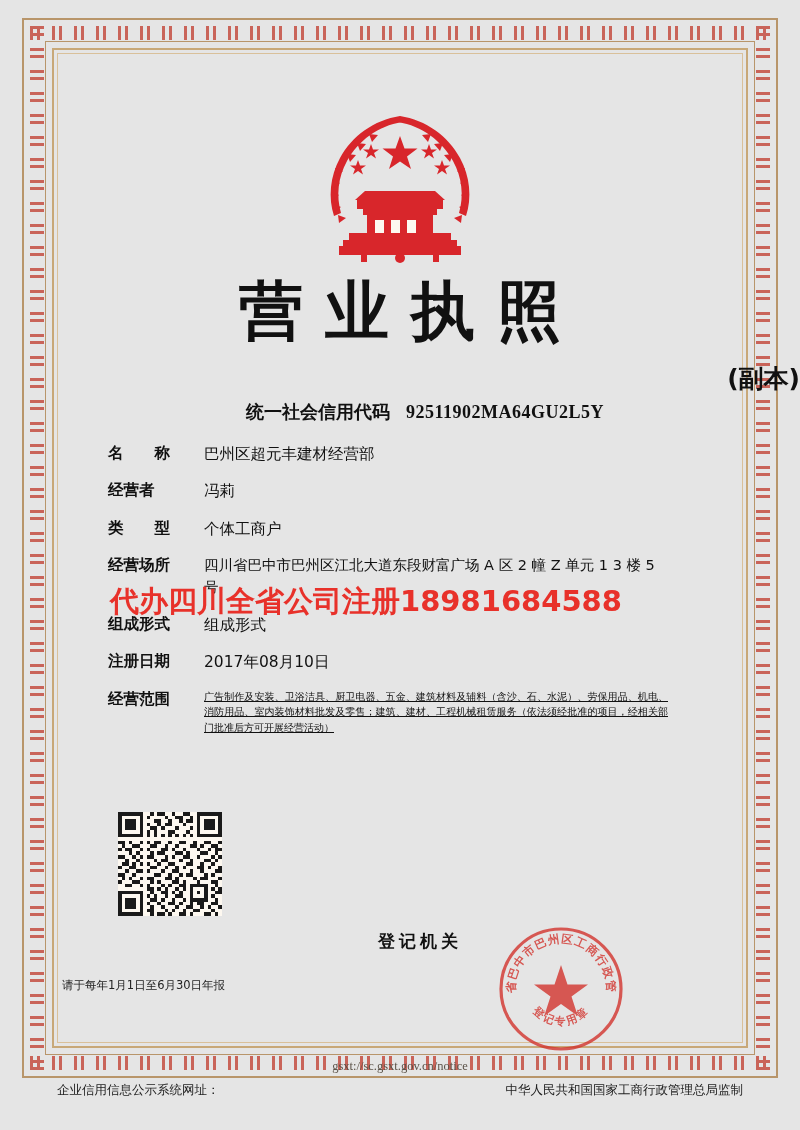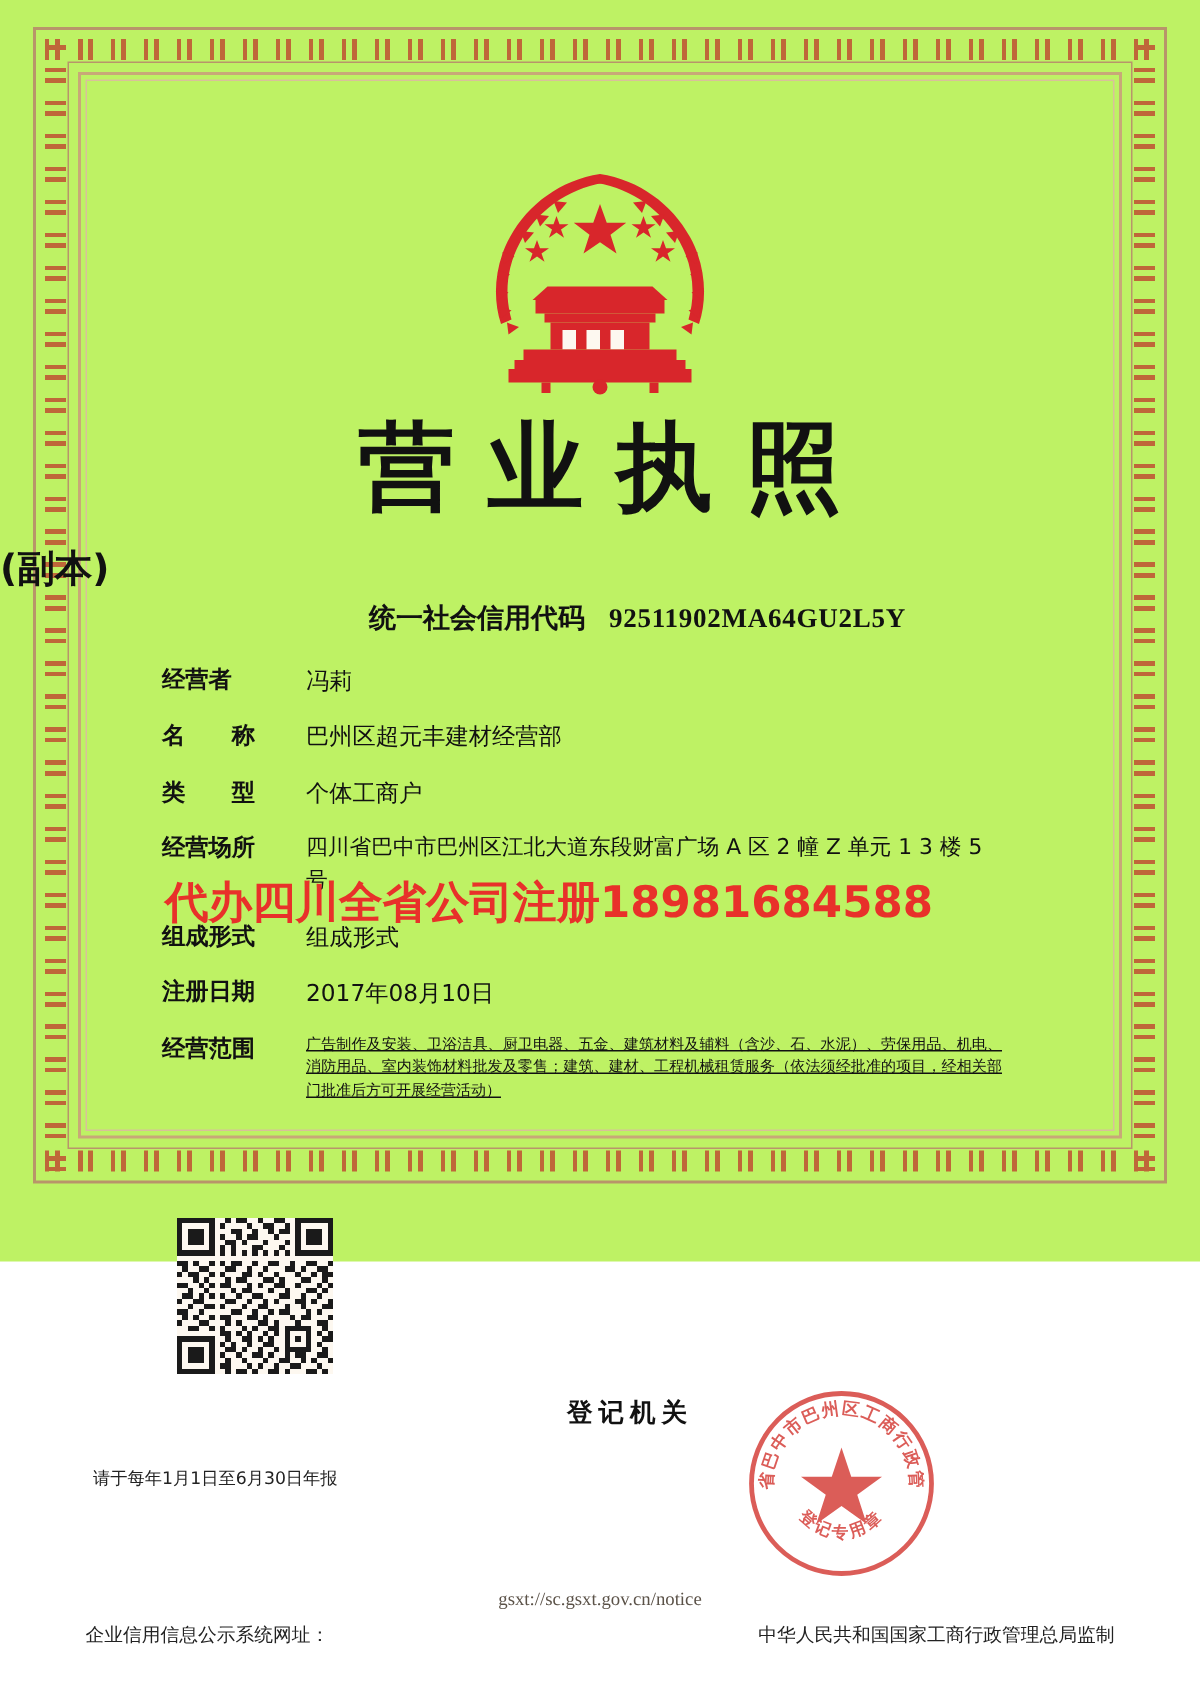--- a/index.html
+++ b/index.html
@@ -10,22 +10,22 @@
   body {
     width: 800px;
     height: 1130px;
     font-family: "Liberation Serif", serif;
     overflow: hidden;
   }
 
   .license {
     position: relative;
     width: 800px;
-    height: 841px;
-    background: #bef264;
+    height: 1130px;
+    background: #e5e5e5;
     box-sizing: border-box;
   }
 
   
   .border-outer {
     position: absolute;
     left: 22px; top: 18px; right: 22px; bottom: 52px;
     border: 2px solid #b8956a;
     box-sizing: border-box;
   }
@@ -87,21 +87,21 @@
     font-size: 64px;
     letter-spacing: 22px;
     text-indent: 22px;
     color: #111111;
   }
   .subtitle {
     position: absolute;
     top: 362px;
     left: 0;
     width: 100%;
-    text-align: left;
+    text-align: right;
     font-family: "DejaVu Sans", sans-serif;
     font-weight: bold;
     font-size: 25px;
     color: #111111;
   }
   .credit-code {
     position: absolute;
     top: 400px;
     left: 0;
     width: 100%;
@@ -333,27 +333,27 @@
   <div class="title">营业执照</div>
   <div class="subtitle">(副本)</div>
 
   <div class="credit-code">
     <span>统一社会信用代码</span><span class="code-num">92511902MA64GU2L5Y</span>
   </div>
 
   <div class="fields">
 
     <div class="field-row">
+      <div class="field-label">名　　称</div>
+      <div class="field-value">巴州区超元丰建材经营部</div>
+    </div>
+
+    <div class="field-row">
       <div class="field-label">经营者</div>
       <div class="field-value">冯莉</div>
-    </div>
-
-    <div class="field-row">
-      <div class="field-label">名　　称</div>
-      <div class="field-value">巴州区超元丰建材经营部</div>
     </div>
 
     <div class="field-row">
       <div class="field-label">类　　型</div>
       <div class="field-value">个体工商户</div>
     </div>
 
     <div class="field-row">
       <div class="field-label">经营场所</div>
       <div class="field-value small">四川省巴中市巴州区江北大道东段财富广场 A 区 2 幢 Z 单元 1 3 楼 5 号</div>

